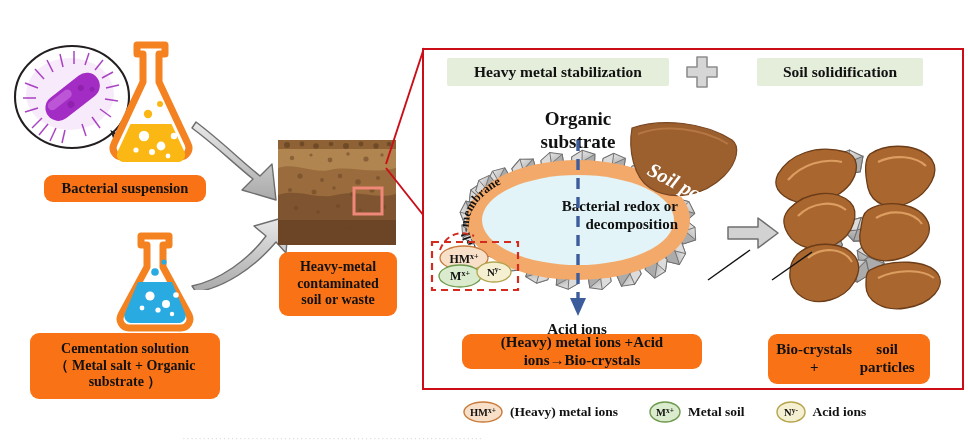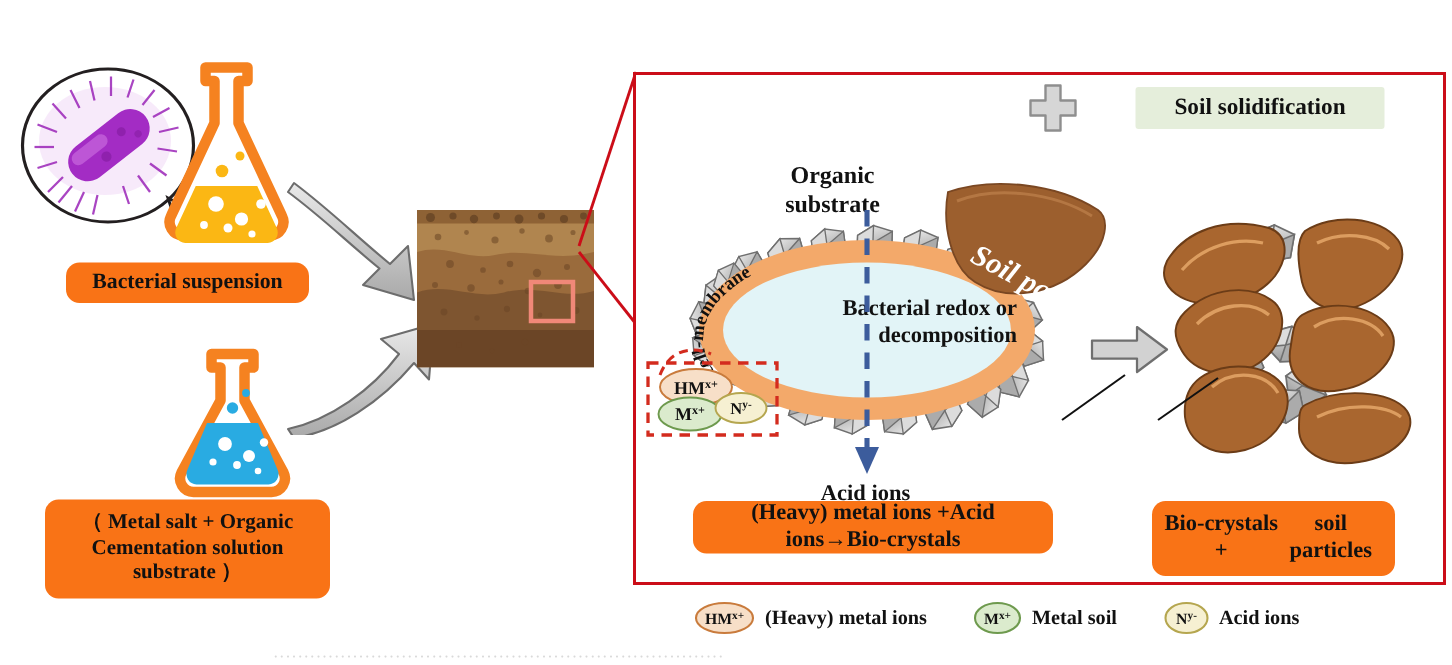--- a/index.html
+++ b/index.html
@@ -124,22 +124,22 @@
         <circle cx="58" cy="78" r="2.6" fill="#ffffff"></circle>
         <circle cx="42" cy="76" r="2.4" fill="#ffffff"></circle>
         <circle cx="72" cy="82" r="2.2" fill="#ffffff"></circle>
         <circle cx="55" cy="40" r="3.8" fill="#29ABE2"></circle>
         <circle cx="64" cy="30" r="2.6" fill="#29ABE2"></circle>
       </g>
     </svg>
   </div>
 
   <div class="chip abs" style="left:30px;top:333px;width:190px;height:66px;font-size:14px;flex-direction:column;">
+    <span>Cementation solution</span>
     <span>（ Metal salt + Organic</span>
-    <span>Cementation solution</span>
     <span>substrate ）</span>
   </div>
 
   <div class="abs" style="left:190px;top:120px;width:125px;height:170px;">
     <svg width="125" height="170" viewBox="0 0 125 170">
       <defs>
         <linearGradient id="ga" x1="0" y1="0" x2="0" y2="1">
           <stop offset="0" stop-color="#e9e9e9"></stop>
             <stop offset="1" stop-color="#a9a9a9"></stop>
         </linearGradient>
@@ -206,33 +206,39 @@
   </div>
 
   <div class="abs" style="left:378px;top:46px;width:60px;height:230px;">
     <svg width="60" height="230" viewBox="0 0 60 230">
       <path d="M46,2 L8,118" stroke="#CB0D18" stroke-width="1.9" fill="none"></path>
       <path d="M46,170 L8,122" stroke="#CB0D18" stroke-width="1.9" fill="none"></path>
       <path d="M46,170 L46,228" stroke="#CB0D18" stroke-width="1.9" fill="none"></path>
     </svg>
   </div>
 
+  <div class="chip abs" style="left:279px;top:252px;width:118px;height:64px;font-size:14px;flex-direction:column;">
+    <span>Heavy-metal</span>
+    <span>contaminated</span>
+    <span>soil or waste</span>
+  </div>
 
   <div class="abs" id="redpanel"></div>
 
+  <div class="chip chip-green abs" style="left:447px;top:58px;width:222px;height:28px;font-size:15.5px;">Heavy metal stabilization</div>
 
   <div class="abs" style="left:685px;top:55px;width:34px;height:34px;">
     <svg width="34" height="34" viewBox="0 0 34 34">
       <path d="M12,2 h10 v10 h10 v10 h-10 v10 h-10 v-10 h-10 v-10 h10 z" fill="#d6d6d6" stroke="#8e8e8e" stroke-width="1.6" stroke-linejoin="round"></path>
     </svg>
   </div>
 
   <div class="chip chip-green abs" style="left:757px;top:58px;width:166px;height:28px;font-size:15.5px;">Soil solidification</div>
 
-  <div class="t abs" style="left:500px;top:108px;width:110px;font-size:16px;">
+  <div class="t abs" style="left:523px;top:108px;width:110px;font-size:19px;">
     <div>Organic</div>
     <div>substrate</div>
   </div>
 
   <div class="abs" style="left:436px;top:140px;width:300px;height:165px;">
     <svg width="300" height="165" viewBox="0 0 300 165">
       <defs>
         <linearGradient id="cry" x1="0" y1="0" x2="0.4" y2="1">
           <stop offset="0" stop-color="#f2f2f2"></stop>
             <stop offset="1" stop-color="#9c9c9c"></stop>

